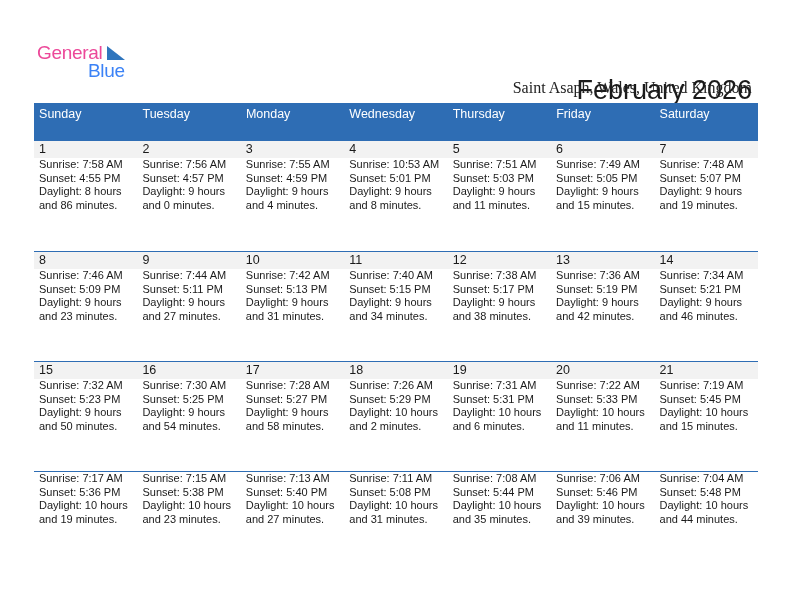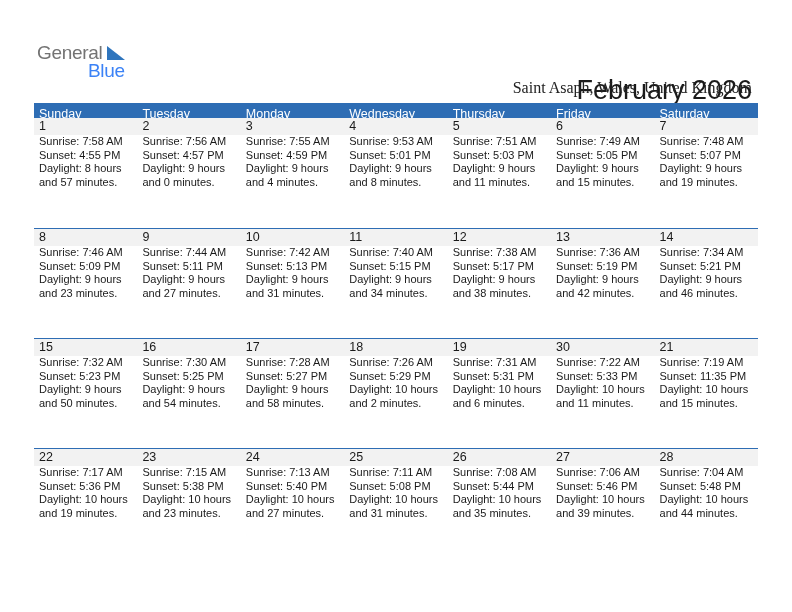--- a/index.html
+++ b/index.html
@@ -1,29 +1,29 @@
 <!DOCTYPE html>
 <html><head>
   <meta charset="utf-8">
   <style>
     * { margin:0; padding:0; box-sizing:border-box; }
     html, body { width:792px; height:612px; background:#ffffff; overflow:hidden; }
     body { font-family:"Liberation Sans", sans-serif; color:#222; position:relative; }
 
     .logo { position:absolute; left:37px; top:42px; width:100px; height:40px; }
-    .logo-general { position:absolute; left:0; top:0; font-size:19px; color:#737373; letter-spacing:-0.3px; line-height:22px; }
+    .logo-general { position:absolute; left:0; top:0; font-size:19px; color:#ec4899; letter-spacing:-0.3px; line-height:22px; }
     .logo-blue { position:absolute; left:51px; top:18px; font-size:19px; color:#3b82f6; line-height:22px; letter-spacing:-0.3px; }
     .logo-triangle { position:absolute; left:70px; top:4px; width:0; height:0;
       border-left:18px solid #2F75BD; border-top:14px solid transparent; }
 
     .title { position:absolute; right:40px; top:38px; font-size:27px; color:#1a1a1a; text-align:center; line-height:32px;margin-top:36px; }
     .subtitle { position:absolute; right:40px; top:78px; font-size:16px; color:#222; text-align:right; line-height:20px;font-family:Liberation Serif, serif; }
 
     .cal { position:absolute; left:34px; top:103px; width:724px; }
-    .head-row { display:flex; height:15px; background:#2E6DB4; }
+    .head-row { display:flex; height:38px; background:#2E6DB4;justify-content:flex-end; }
     .head-cell { width:103.43px; color:#fff; font-size:12.5px; line-height:22px; padding-left:5px; }
 
     .week { position:relative; height:110px; }
     .week.sep { border-top:1.5px solid #2E6DB4; }
     .date-row { display:flex; height:17px; background:#F2F2F2; }
     .date-cell { width:103.43px; font-size:12.5px; line-height:17px; padding-left:5px; color:#1a1a1a; }
     .info-row { display:flex; }
     .info-cell { width:103.43px; padding-left:5px; font-size:11px; line-height:13.5px; color:#1a1a1a; }
     .info-cell div { white-space:nowrap; }
   </style>
@@ -58,36 +58,36 @@
           <div class="date-cell">4</div>
           <div class="date-cell">5</div>
           <div class="date-cell">6</div>
           <div class="date-cell">7</div>
         </div>
         <div class="info-row">
           <div class="info-cell">
             <div>Sunrise: 7:58 AM</div>
             <div>Sunset: 4:55 PM</div>
             <div>Daylight: 8 hours</div>
-            <div>and 57 minutes.</div>
+            <div>and 86 minutes.</div>
           </div>
           <div class="info-cell">
             <div>Sunrise: 7:56 AM</div>
             <div>Sunset: 4:57 PM</div>
             <div>Daylight: 9 hours</div>
             <div>and 0 minutes.</div>
           </div>
           <div class="info-cell">
             <div>Sunrise: 7:55 AM</div>
             <div>Sunset: 4:59 PM</div>
             <div>Daylight: 9 hours</div>
             <div>and 4 minutes.</div>
           </div>
           <div class="info-cell">
-            <div>Sunrise: 9:53 AM</div>
+            <div>Sunrise: 10:53 AM</div>
             <div>Sunset: 5:01 PM</div>
             <div>Daylight: 9 hours</div>
             <div>and 8 minutes.</div>
           </div>
           <div class="info-cell">
             <div>Sunrise: 7:51 AM</div>
             <div>Sunset: 5:03 PM</div>
             <div>Daylight: 9 hours</div>
             <div>and 11 minutes.</div>
           </div>
@@ -160,21 +160,21 @@
           </div>
         </div>
       </div>
       <div class="week sep">
         <div class="date-row">
           <div class="date-cell">15</div>
           <div class="date-cell">16</div>
           <div class="date-cell">17</div>
           <div class="date-cell">18</div>
           <div class="date-cell">19</div>
-          <div class="date-cell">30</div>
+          <div class="date-cell">20</div>
           <div class="date-cell">21</div>
         </div>
         <div class="info-row">
           <div class="info-cell">
             <div>Sunrise: 7:32 AM</div>
             <div>Sunset: 5:23 PM</div>
             <div>Daylight: 9 hours</div>
             <div>and 50 minutes.</div>
           </div>
           <div class="info-cell">
@@ -202,36 +202,27 @@
             <div>and 6 minutes.</div>
           </div>
           <div class="info-cell">
             <div>Sunrise: 7:22 AM</div>
             <div>Sunset: 5:33 PM</div>
             <div>Daylight: 10 hours</div>
             <div>and 11 minutes.</div>
           </div>
           <div class="info-cell">
             <div>Sunrise: 7:19 AM</div>
-            <div>Sunset: 11:35 PM</div>
+            <div>Sunset: 5:45 PM</div>
             <div>Daylight: 10 hours</div>
             <div>and 15 minutes.</div>
           </div>
         </div>
       </div>
       <div class="week sep">
-        <div class="date-row">
-          <div class="date-cell">22</div>
-          <div class="date-cell">23</div>
-          <div class="date-cell">24</div>
-          <div class="date-cell">25</div>
-          <div class="date-cell">26</div>
-          <div class="date-cell">27</div>
-          <div class="date-cell">28</div>
-        </div>
         <div class="info-row">
           <div class="info-cell">
             <div>Sunrise: 7:17 AM</div>
             <div>Sunset: 5:36 PM</div>
             <div>Daylight: 10 hours</div>
             <div>and 19 minutes.</div>
           </div>
           <div class="info-cell">
             <div>Sunrise: 7:15 AM</div>
             <div>Sunset: 5:38 PM</div>

